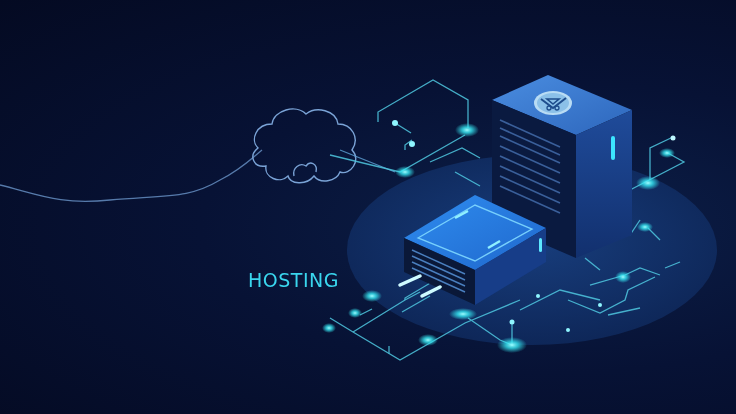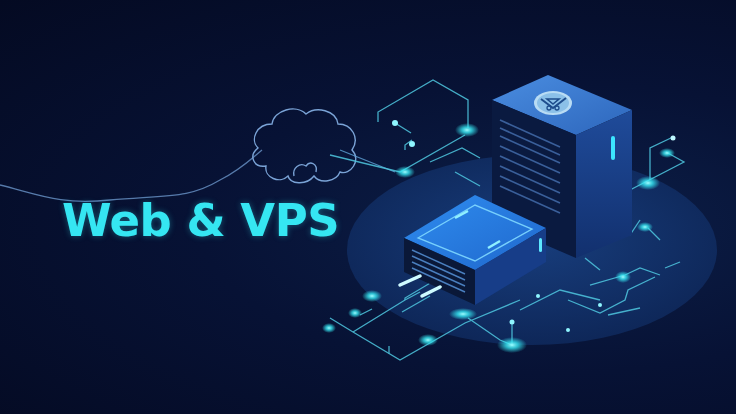--- a/index.html
+++ b/index.html
@@ -173,14 +173,14 @@
         <line x1="412" y1="262" x2="465" y2="286"></line>
         <line x1="412" y1="268" x2="465" y2="292"></line>
       </g>
       <rect x="539" y="238" width="3" height="14" rx="1.5" fill="#5de8ff"></rect>
 
       <line x1="400" y1="285" x2="420" y2="276" stroke="#cffbff" stroke-width="3.5" stroke-linecap="round"></line>
       <line x1="422" y1="296" x2="440" y2="287" stroke="#cffbff" stroke-width="3.5" stroke-linecap="round"></line>
     </g>
   </svg>
 
-  <div class="title">Web &amp; VPS</div>
+  <div class="subtitle">HOSTING</div>
 </div>
 
 </body></html>

